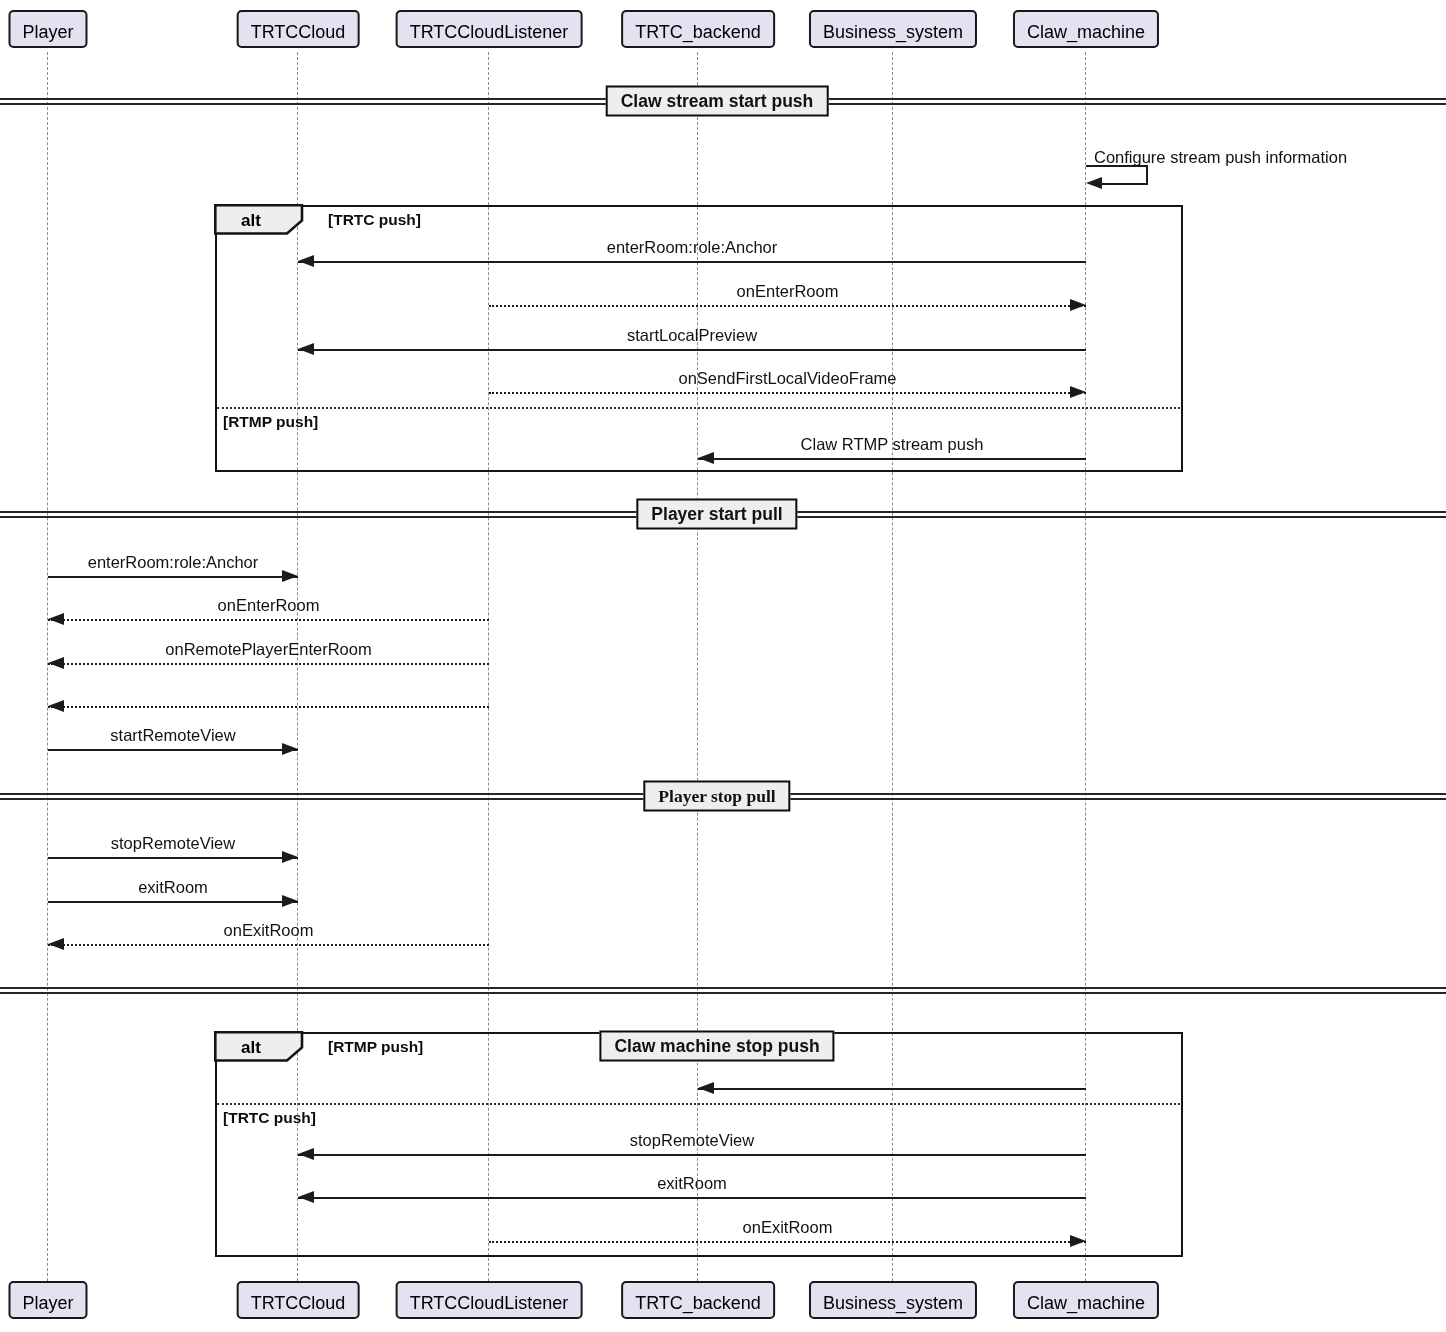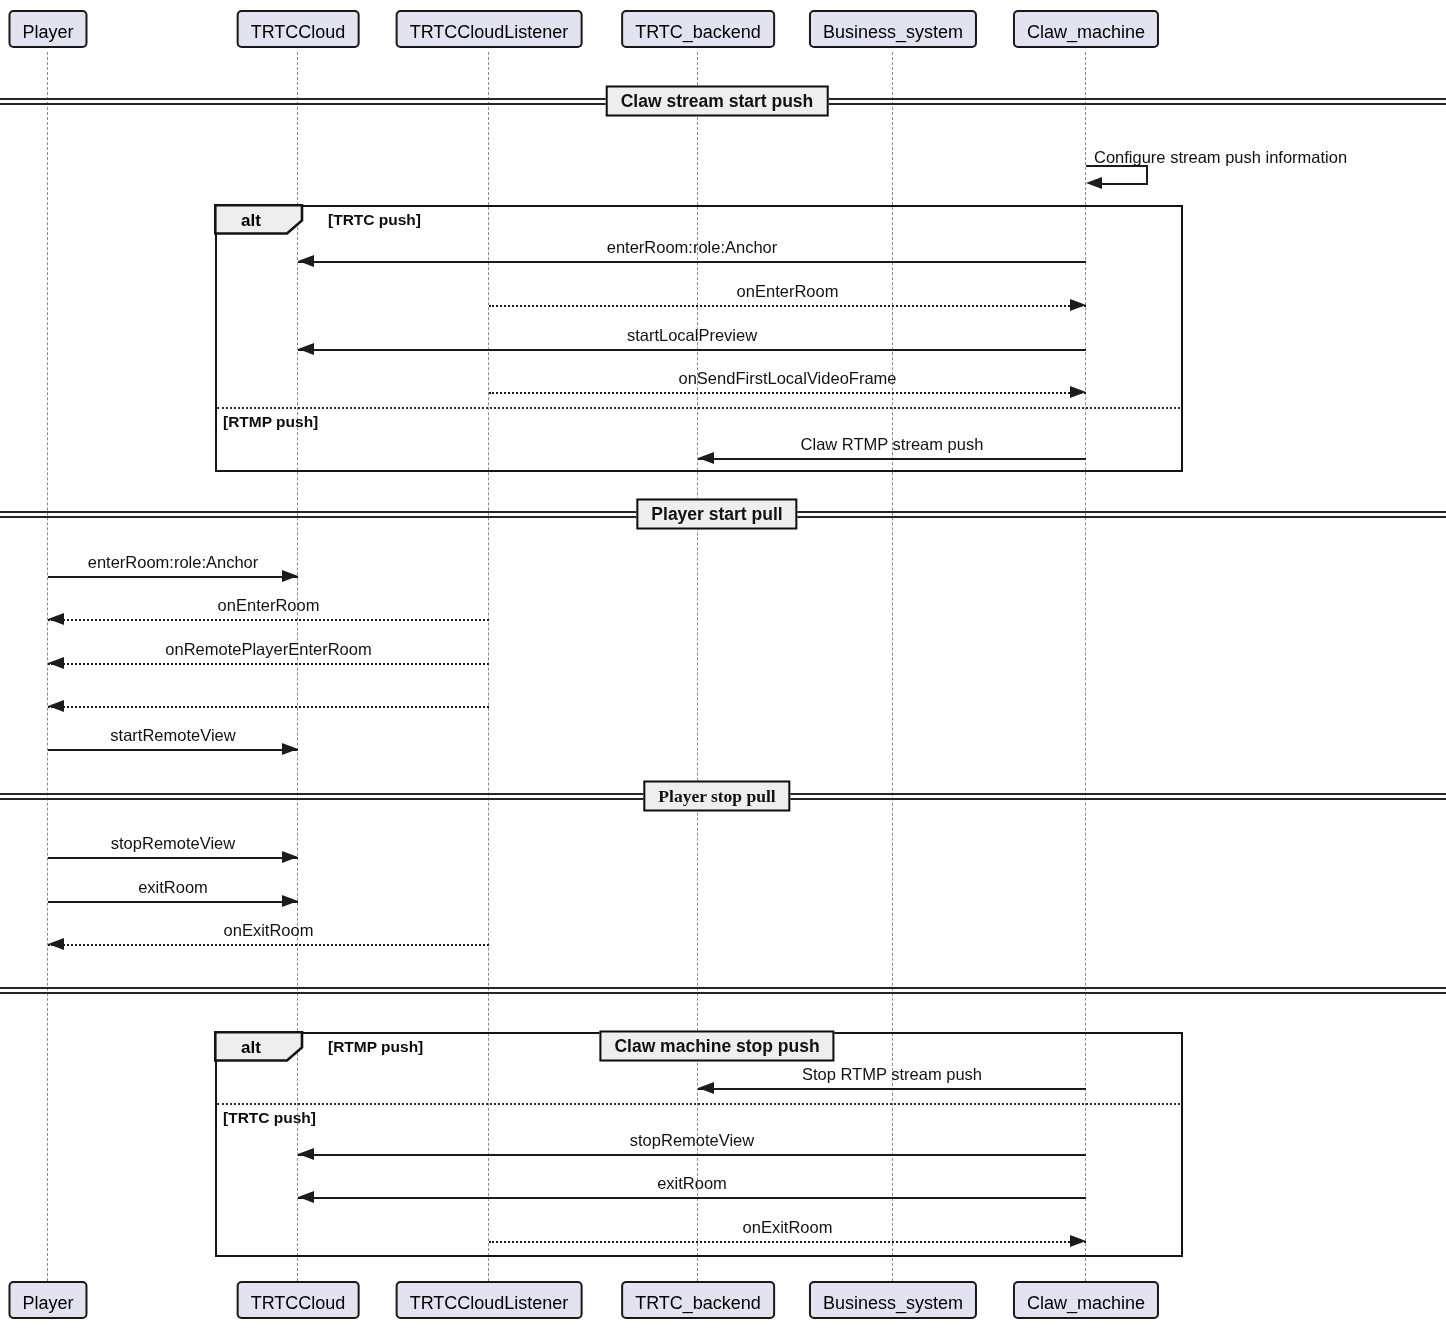--- a/index.html
+++ b/index.html
@@ -98,21 +98,20 @@
     <div class="arrowhead right" style="left: 282px; top: 851px;"></div>
     <div class="msg-label" style="left: 48px; top: 833px; width: 250px;">stopRemoteView</div>
     <div class="msg-line solid" style="left: 48px; top: 901px; width: 250px;"></div>
     <div class="arrowhead right" style="left: 282px; top: 895px;"></div>
     <div class="msg-label" style="left: 48px; top: 877px; width: 250px;">exitRoom</div>
     <div class="msg-line dotted" style="left: 48px; top: 944px; width: 441px;"></div>
     <div class="arrowhead left" style="left: 48px; top: 938px;"></div>
     <div class="msg-label" style="left: 48px; top: 920px; width: 441px;">onExitRoom</div>
     <div class="msg-line solid" style="left: 698px; top: 1088px; width: 388px;"></div>
     <div class="arrowhead left" style="left: 698px; top: 1082px;"></div>
-    <div class="msg-label" style="left: 698px; top: 1064px; width: 388px;">Stop RTMP stream push</div>
     <div class="msg-line solid" style="left: 298px; top: 1154px; width: 788px;"></div>
     <div class="arrowhead left" style="left: 298px; top: 1148px;"></div>
     <div class="msg-label" style="left: 298px; top: 1130px; width: 788px;">stopRemoteView</div>
     <div class="msg-line solid" style="left: 298px; top: 1197px; width: 788px;"></div>
     <div class="arrowhead left" style="left: 298px; top: 1191px;"></div>
     <div class="msg-label" style="left: 298px; top: 1173px; width: 788px;">exitRoom</div>
     <div class="msg-line dotted" style="left: 489px; top: 1241px; width: 597px;"></div>
     <div class="arrowhead right" style="left: 1070px; top: 1235px;"></div>
     <div class="msg-label" style="left: 489px; top: 1217px; width: 597px;">onExitRoom</div>
     <div class="selfmsg-seg" style="left: 1086px; top: 165px; width: 62px; height: 2.2px;"></div>

